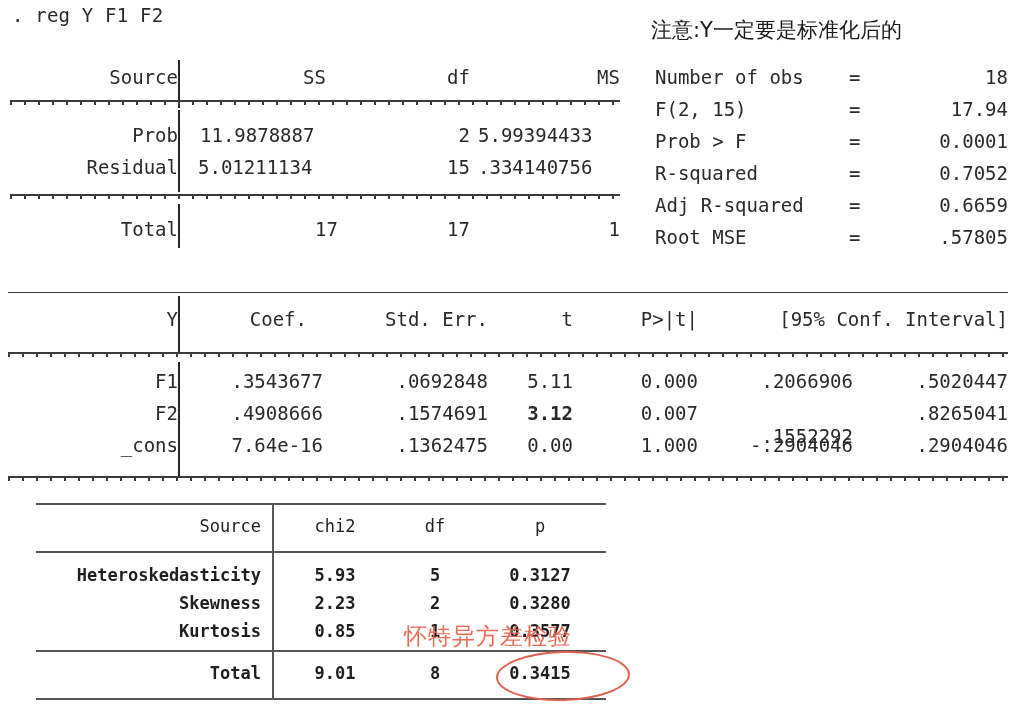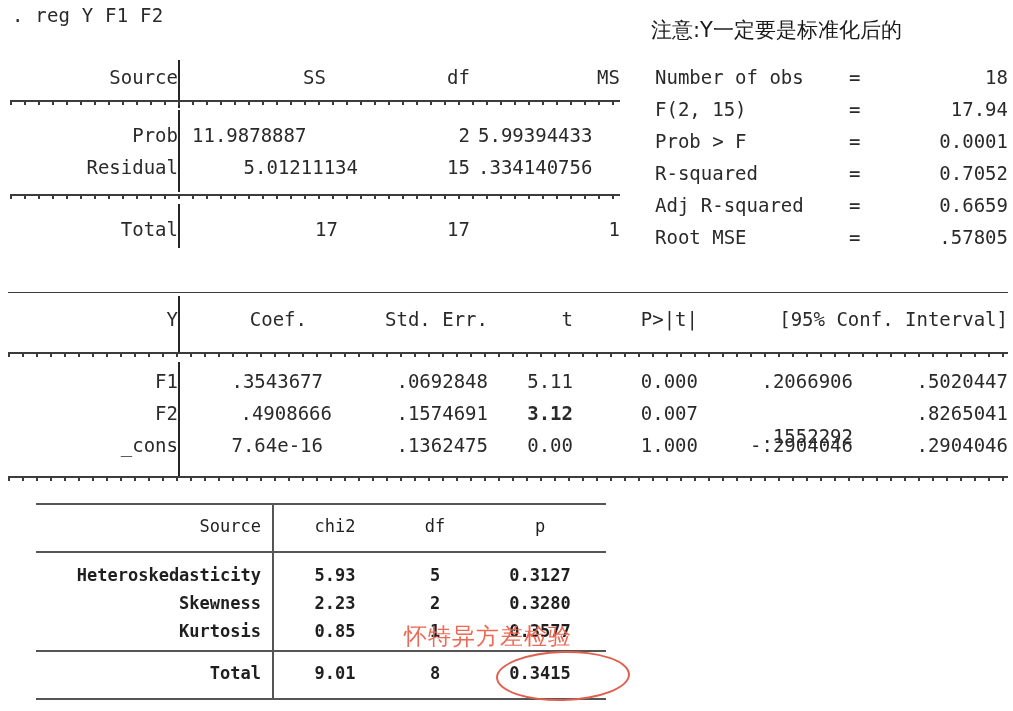--- a/index.html
+++ b/index.html
@@ -140,26 +140,26 @@
 
 <div class="cell" style="left:0px; top:66px; width:178px; padding-right:16px;">Source</div>
 <div class="cell" style="left:178px; top:66px; width:148px;">SS</div>
 <div class="cell" style="left:330px; top:66px; width:140px;">df</div>
 <div class="cell" style="left:470px; top:66px; width:150px;">MS</div>
 
 <div class="vline" style="left:178px; top:60px; height:48px;"></div>
 <div class="dotline" style="left:10px; top:100px; width:610px;"></div>
 
 <div class="cell" style="left:0px; top:124px; width:178px; padding-right:16px;">Prob</div>
-<div class="cell left" style="left:192px; top:124px; width:160px;">11.9878887</div>
+<div class="cell left" style="left:200px; top:124px; width:160px;">11.9878887</div>
 <div class="cell" style="left:330px; top:124px; width:140px;">2</div>
 <div class="cell left" style="left:478px; top:124px; width:160px;">5.99394433</div>
 
 <div class="cell" style="left:0px; top:156px; width:178px; padding-right:16px;">Residual</div>
-<div class="cell left" style="left:198px; top:156px; width:160px;text-align:right;">5.01211134</div>
+<div class="cell left" style="left:198px; top:156px; width:160px;">5.01211134</div>
 <div class="cell" style="left:330px; top:156px; width:140px;">15</div>
 <div class="cell left" style="left:478px; top:156px; width:160px;">.334140756</div>
 
 <div class="vline" style="left:178px; top:110px; height:82px;"></div>
 <div class="dotline" style="left:10px; top:194px; width:610px;"></div>
 
 <div class="cell" style="left:0px; top:218px; width:178px; padding-right:16px;">Total</div>
 <div class="cell" style="left:178px; top:218px; width:160px;">17</div>
 <div class="cell" style="left:330px; top:218px; width:140px;">17</div>
 <div class="cell" style="left:470px; top:218px; width:150px;">1</div>
@@ -201,21 +201,21 @@
 
 <div id="coef-rows">
     <div class="cell" style="left: 0px; top: 370px; width: 178px; padding-right: 16px;">F1</div>
     <div class="cell" style="left: 178px; top: 370px; width: 145px;">.3543677</div>
     <div class="cell" style="left: 323px; top: 370px; width: 165px;">.0692848</div>
     <div class="cell" style="left: 488px; top: 370px; width: 85px;">5.11</div>
     <div class="cell" style="left: 573px; top: 370px; width: 125px;">0.000</div>
     <div class="cell" style="left: 698px; top: 370px; width: 155px;">.2066906</div>
     <div class="cell" style="left: 853px; top: 370px; width: 155px;">.5020447</div>
     <div class="cell" style="left: 0px; top: 402px; width: 178px; padding-right: 16px;">F2</div>
-    <div class="cell" style="left: 178px; top: 402px; width: 145px; padding-left: 9px;">.4908666</div>
+    <div class="cell" style="left: 178px; top: 402px; width: 145px;">.4908666</div>
     <div class="cell" style="left: 323px; top: 402px; width: 165px;">.1574691</div>
     <div class="cell" style="left: 488px; top: 402px; width: 85px; font-weight: bold;">3.12</div>
     <div class="cell" style="left: 573px; top: 402px; width: 125px;">0.007</div>
     <div class="cell" style="left: 698px; top: 402px; width: 155px; margin-top: 23px;">.1552292</div>
     <div class="cell" style="left: 853px; top: 402px; width: 155px;">.8265041</div>
     <div class="cell" style="left: 0px; top: 434px; width: 178px; padding-right: 16px;">_cons</div>
     <div class="cell" style="left: 178px; top: 434px; width: 145px; text-align: right;">7.64e-16</div>
     <div class="cell" style="left: 323px; top: 434px; width: 165px;">.1362475</div>
     <div class="cell" style="left: 488px; top: 434px; width: 85px;">0.00</div>
     <div class="cell" style="left: 573px; top: 434px; width: 125px;">1.000</div>

